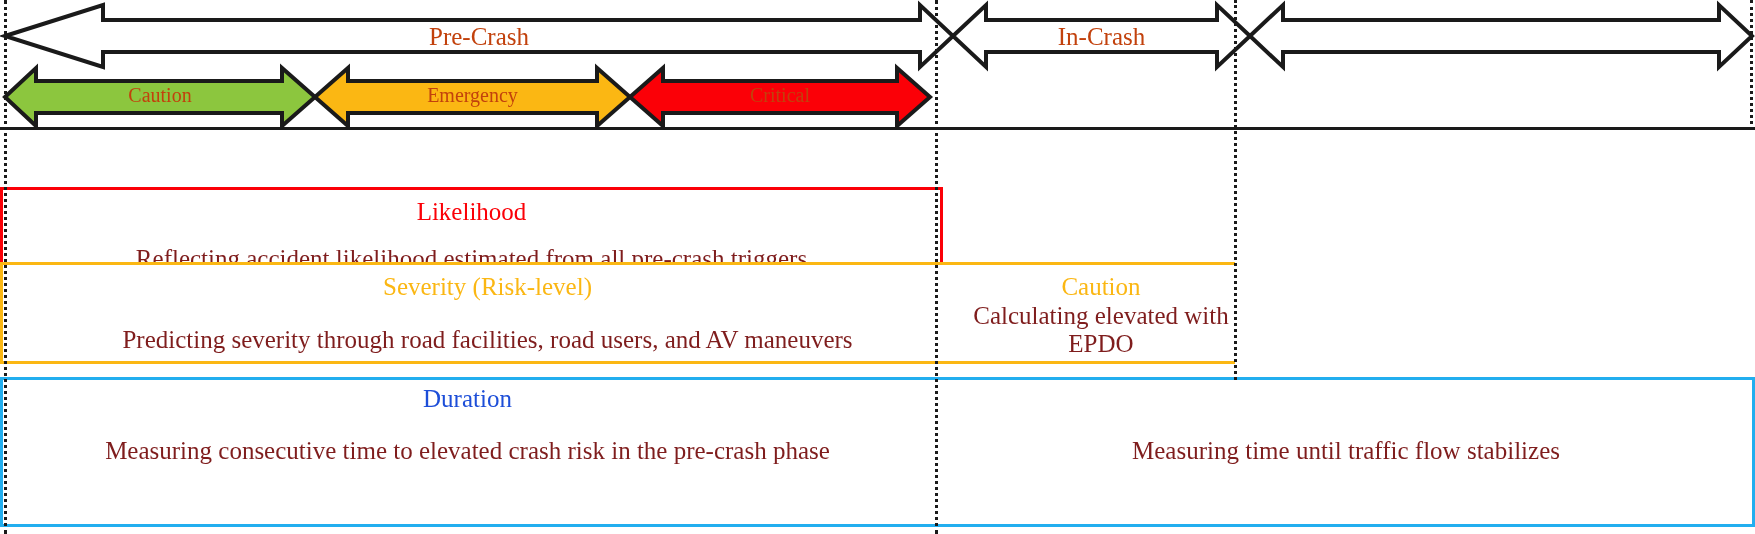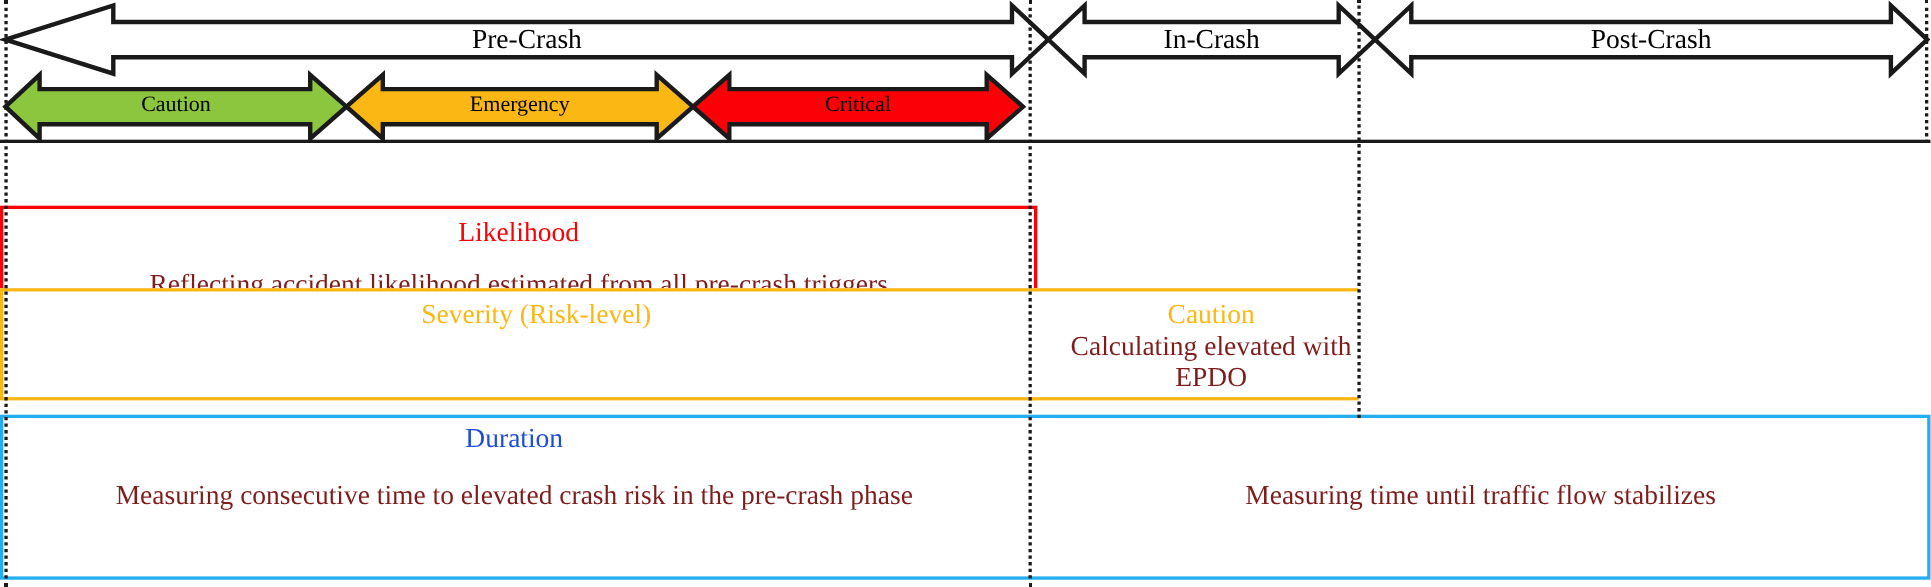--- a/index.html
+++ b/index.html
@@ -33,21 +33,21 @@
   #arrow-band {
     position: absolute;
     left: 0; top: 0;
     width: 1755px; height: 130px;
     z-index: 4;
   }
   #arrow-band svg { display: block; }
   .arrow-label {
     position: absolute;
     text-align: center;
-    color: #000000;
+    color: #c2410c;
     font-size: 25px;
     line-height: 1;
     white-space: nowrap;
     z-index: 5;
     pointer-events: none;
   }
   .arrow-label.phase { font-size: 25px; }
   .arrow-label.level { font-size: 20px; }
 
   
@@ -104,40 +104,40 @@
 
         <polygon fill="#FBB713" points="315,97 348,68 348,81 597,81 597,68 630,97 597,126 597,113 348,113 348,126"></polygon>
 
         <polygon fill="#FB0007" points="630,97 663,68 663,81 897,81 897,68 930,97 897,126 897,113 663,113 663,126"></polygon>
       </g>
     </svg>
   </div>
 
   <div class="arrow-label phase" style="left:5px; top:24px; width:948px;">Pre-Crash</div>
   <div class="arrow-label phase" style="left:953px; top:24px; width:297px;">In-Crash</div>
-  <div class="arrow-label phase" style="left:1250px; top:24px; width:502px;">Post-Crash</div>
 
   <div class="arrow-label level" style="left:5px; top:85px; width:310px;">Caution</div>
   <div class="arrow-label level" style="left:315px; top:85px; width:315px;">Emergency</div>
   <div class="arrow-label level" style="left:630px; top:85px; width:300px;">Critical</div>
 
   <div class="vdivider" style="left:4px; top:0px; height:534px;"></div>
   <div class="vdivider" style="left:935px; top:0px; height:534px;"></div>
   <div class="vdivider" style="left:1234px; top:0px; height:380px;"></div>
   <div class="vdivider" style="left:1750px; top:0px; height:130px;"></div>
 
   <div class="layer" style="left:0px; top:127px; width:1755px; height:3px; background:#1A1A1A; z-index:2;"></div>
 
   <div class="attr-box box-likelihood" style="--c-like:#FB0007; left:0px; top:155px; width:943px; height:102px;">
     <div class="attr-title" style="color:#FB0007;">Likelihood</div>
     <div class="attr-desc pushdown">Reflecting accident likelihood estimated from all pre-crash triggers</div>
   </div>
 
   <div class="attr-box box-severity" style="--c-sev:#FBB713; left:0px; top:262px; width:943px; height:102px;">
     <div class="attr-title" style="color:#FBB713;">Severity (Risk-level)</div>
+    <div class="attr-desc pushdown-lg">Predicting severity through road facilities, road users, and AV maneuvers</div>
   </div>
 
   <div class="attr-box box-severity" style="--c-sev:#FBB713; left:935px; top:262px; width:300px; height:102px; border-left:none; border-right:none;">
     <div class="attr-title" style="color:#FBB713;">Caution</div>
     <div class="attr-desc tight">Calculating elevated with EPDO</div>
   </div>
 
   <div class="attr-box box-duration" style="--c-dur:#22AEEF; left:0px; top:377px; width:1755px; height:150px;">
   </div>
 

